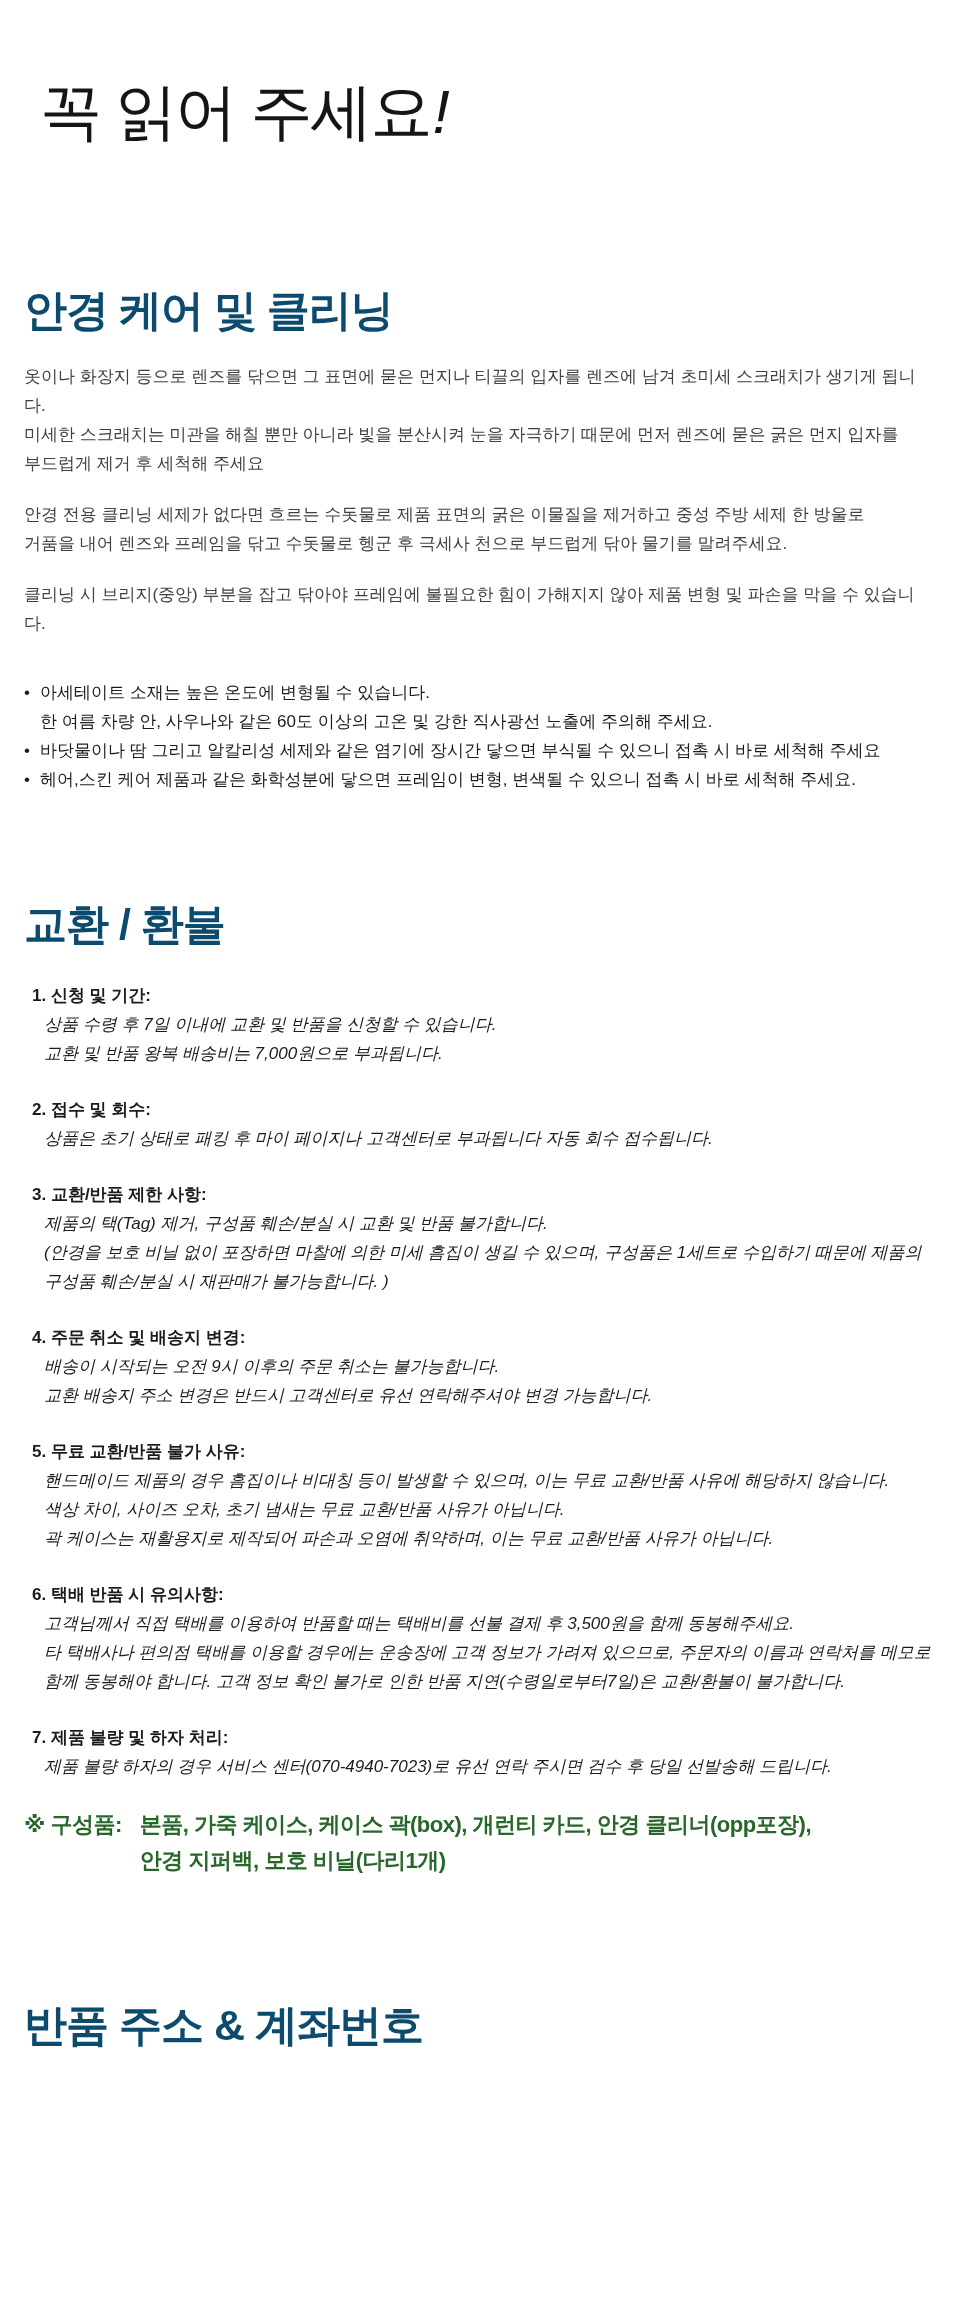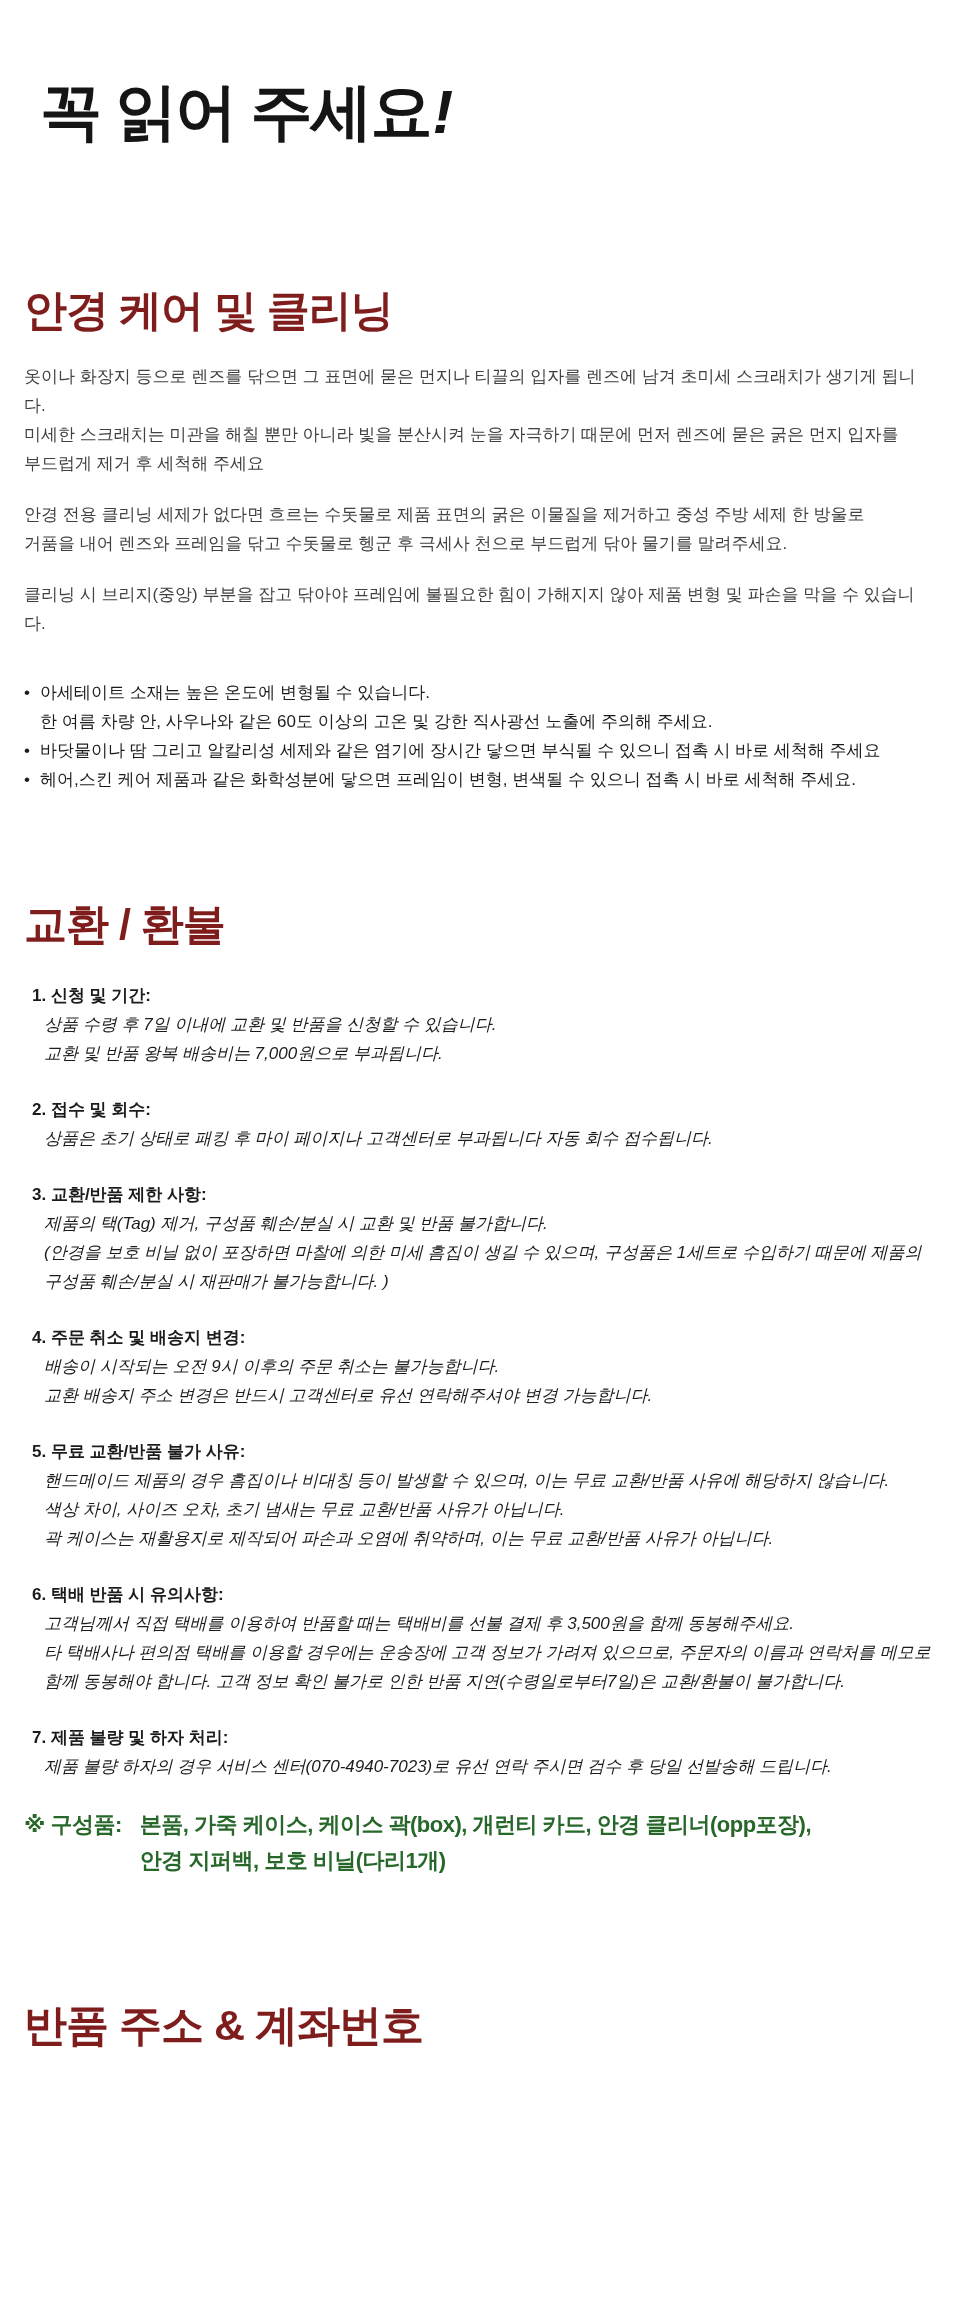--- a/index.html
+++ b/index.html
@@ -17,34 +17,34 @@
   .page{
     width:960px;
     min-height:2321px;
     padding:0 24px 60px 24px;
   }
   
   .main-title{
     padding-top:70px;
     padding-left:16px;
     font-size:62px;
-    font-weight:700;
+    font-weight:400;
     letter-spacing:-2px;
     color:#151515;
   }
   .main-title .exclaim{
     font-style:italic;
     padding-left:2px;
   }
   
   .section-heading{
     font-size:43px;
     font-weight:800;
     letter-spacing:-1px;
-    color:#7f1d1d;
+    color:#0c4a6e;
   }
   .care-heading{margin-top:128px;}
   .shipping-heading{margin-top:118px;}
   .exchange-heading{margin-top:102px;}
   .return-heading{margin-top:118px;}
   
   .para{
     margin-top:22px;
     font-size:17px;
     line-height:29px;

